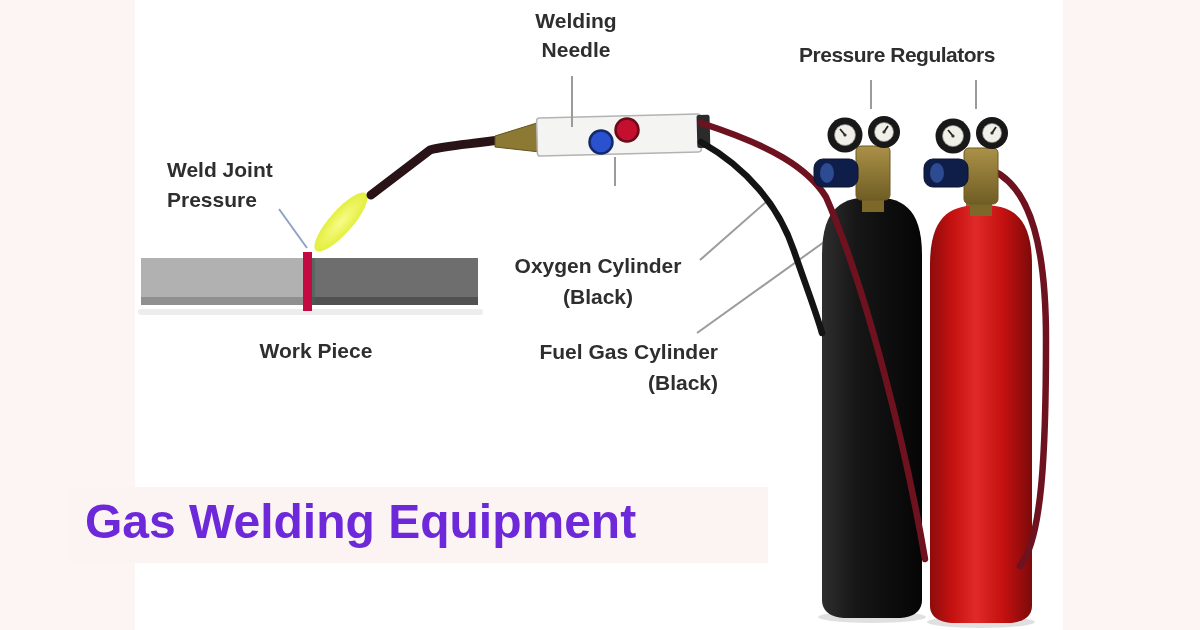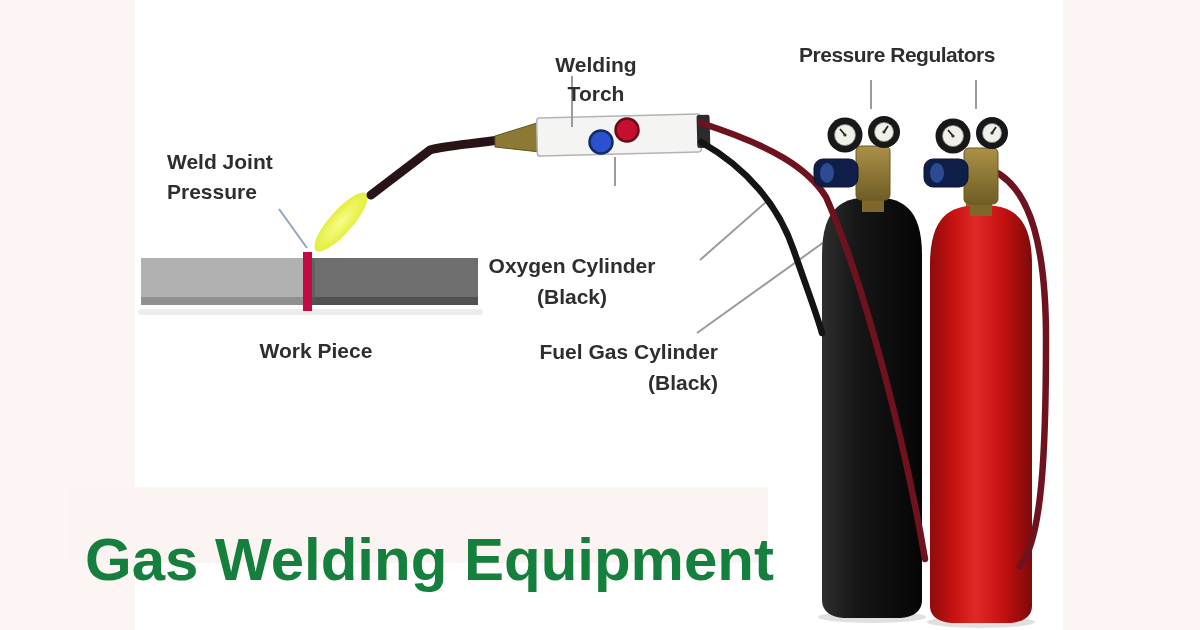--- a/index.html
+++ b/index.html
@@ -11,26 +11,26 @@
     font-family:"Liberation Sans", sans-serif;
   }
   #diagram-svg{position:absolute;left:0;top:0;z-index:1;}
   .lbl{
     position:absolute;z-index:2;
     color:#2e2e2e;font-weight:bold;
     font-size:21px;line-height:30px;
     text-align:center;white-space:nowrap;
   }
   .lbl .ln{display:block;}
-  #label-weld-joint{text-align:left;}
+  #label-weld-joint{text-align:left;margin-top:8px;}
   #page-title{
     position:absolute;z-index:2;
     left:85px;top:492px;
-    font-size:60px;font-weight:bold;color:#15803d;
-    letter-spacing:0px;line-height:60px;white-space:nowrap;margin-top:38px;
+    font-size:48px;font-weight:bold;color:#6d28d9;
+    letter-spacing:0px;line-height:60px;white-space:nowrap;
   }
 </style>
 </head>
 <body>
 
 <div id="stage">
 
   <svg id="diagram-svg" width="1200" height="630" viewBox="0 0 1200 630" xmlns="http://www.w3.org/2000/svg">
     <defs>
       <linearGradient id="redCyl" x1="0" y1="0" x2="1" y2="0">
@@ -143,31 +143,31 @@
       </g>
       <g>
         <circle cx="992" cy="133" r="16" fill="#181818"></circle>
         <circle cx="992" cy="133" r="9.5" fill="#f0efe8" stroke="#8a8a8a" stroke-width="0.75"></circle>
         <line x1="992" y1="133" x2="996" y2="127" stroke="#222222" stroke-width="1.8"></line>
         <circle cx="992" cy="133" r="1.6" fill="#333333"></circle>
       </g>
     </g>
   </svg>
 
-  <div class="lbl" id="label-welding-torch" style="left:516px;top:6px;width:160px;line-height:29px;margin-top:44px;">
+  <div class="lbl" id="label-welding-torch" style="left:496px;top:6px;width:160px;line-height:29px;">
     <span class="ln">Welding</span>
-    <span class="ln">Torch</span>
+    <span class="ln">Needle</span>
   </div>
 
   <div class="lbl" id="label-pressure-regulators" style="left:767px;top:40px;width:260px;letter-spacing:-0.5px;">
     <span class="ln">Pressure Regulators</span>
   </div>
 
 
-  <div class="lbl" id="label-oxygen-cylinder" style="left:452px;top:250px;width:240px;line-height:31px;">
+  <div class="lbl" id="label-oxygen-cylinder" style="left:478px;top:250px;width:240px;line-height:31px;">
     <span class="ln">Oxygen Cylinder</span>
     <span class="ln">(Black)</span>
   </div>
 
   <div class="lbl" id="label-fuel-gas-cylinder" style="left:478px;top:336px;width:240px;line-height:31px;text-align:right;">
     <span class="ln">Fuel Gas Cylinder</span>
     <span class="ln">(Black)</span>
   </div>
 
   <div class="lbl" id="label-weld-joint" style="left:167px;top:147px;width:160px;">

